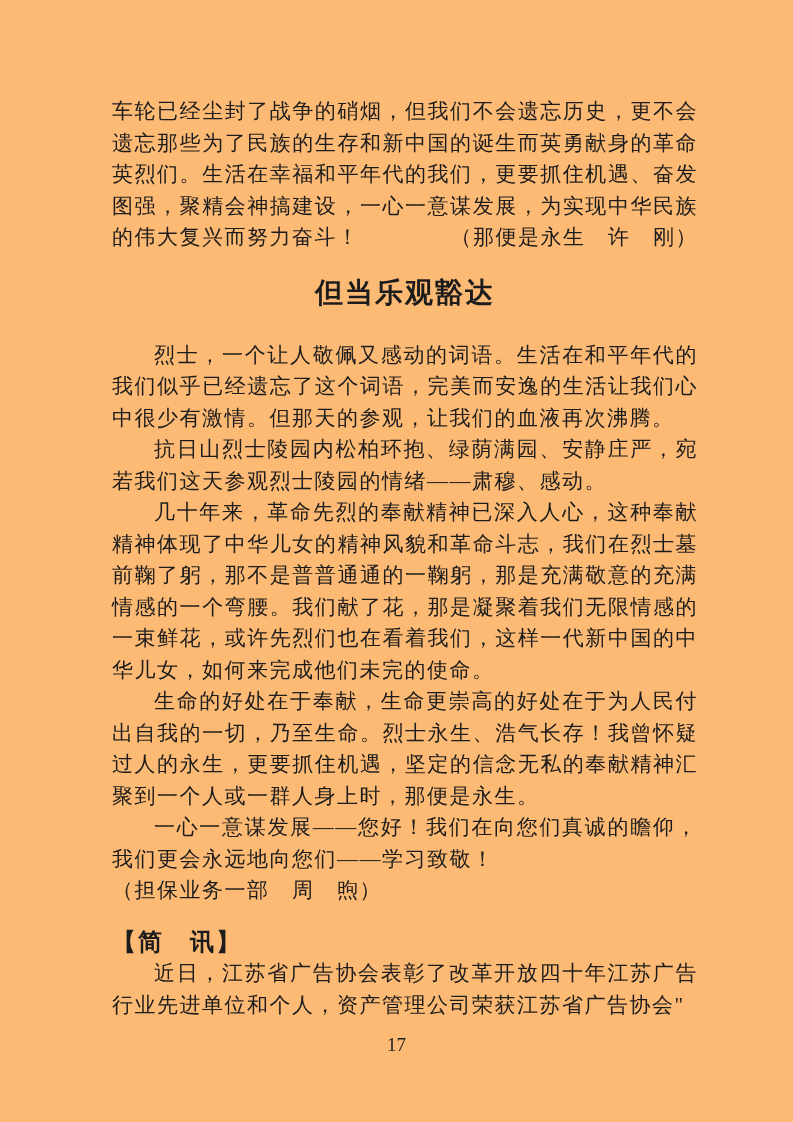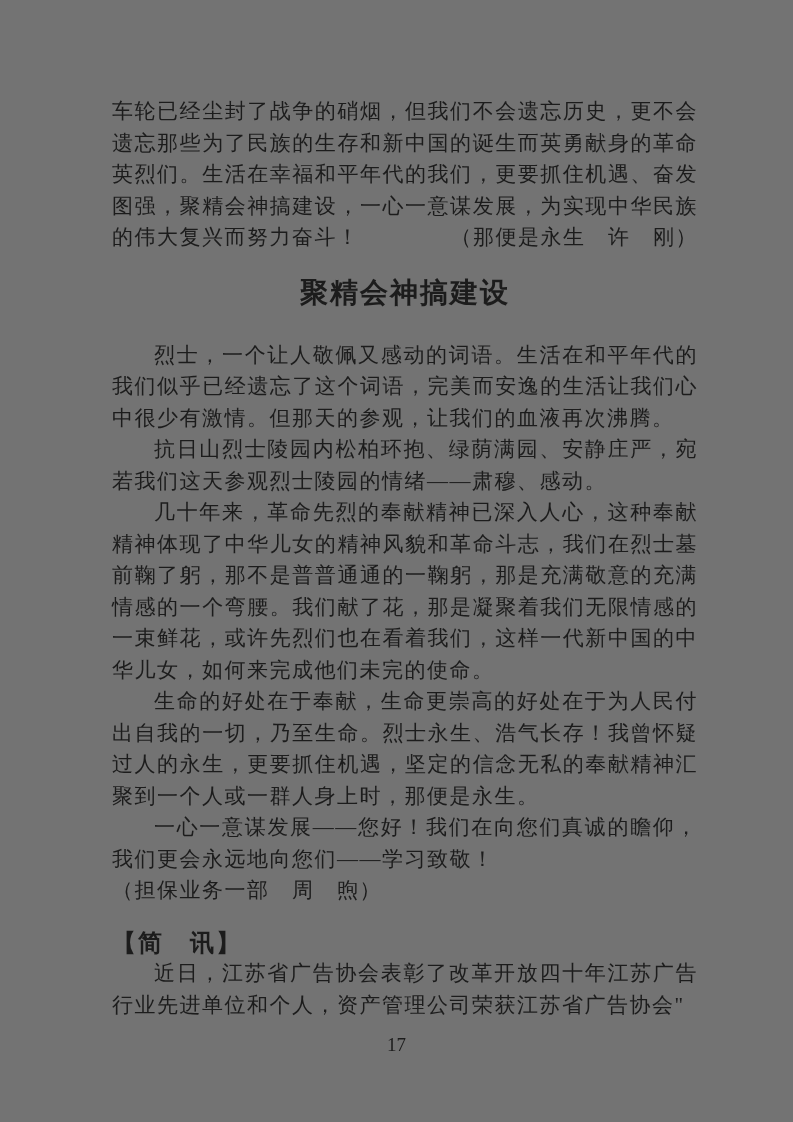--- a/index.html
+++ b/index.html
@@ -5,21 +5,21 @@
   html, body {
     margin: 0;
     padding: 0;
     background: #e8e8e8;
   }
   .page {
     position: relative;
     width: 793px;
     height: 1122px;
     margin: 0 auto;
-    background: #737373;
+    background: #fdba74;
     overflow: hidden;
     color: #1c1c1c;
   }
   .content {
     position: absolute;
     left: 112px;
     top: 96px;
     width: 586px;
   }
   .body-text {
@@ -42,21 +42,21 @@
     margin: 24px 0 32px 0;
     font-family: "Liberation Sans", "DejaVu Sans", sans-serif;
     font-size: 28px;
     line-height: 30px;
     font-weight: 600;
     letter-spacing: 2px;
     text-align: center;
   }
   .briefs-heading {
     margin: 20px 0 0 0;
-    font-family: Liberation Sans, sans-serif;
+    font-family: Liberation Serif, serif;
     font-size: 24px;
     line-height: 31.5px;
     font-weight: bold;
     letter-spacing: 2px;
     text-align: left;
   }
   .page-number {
     position: absolute;
     top: 1034px;
     left: 0;
@@ -68,21 +68,21 @@
   }
 </style>
 </head>
 <body>
 
 <div class="page">
   <div class="content">
 
     <p class="body-text"><span>车轮已经尘封了战争的硝烟，但我们不会遗忘历史，更不会遗忘那些为了民族的生存和新中国的诞生而英勇献身的革命英烈们。生活在幸福和平年代的我们，更要抓住机遇、奋发图强，聚精会神搞建设，一心一意谋发展，为实现中华民族的伟大复兴而努力奋斗！</span><span class="sig-inline">（那便是永生　许　刚）</span></p>
 
-    <h1 class="article-title">聚精会神搞建设</h1>
+    <h1 class="article-title">但当乐观豁达</h1>
 
     <p class="body-text para-indent">烈士，一个让人敬佩又感动的词语。生活在和平年代的我们似乎已经遗忘了这个词语，完美而安逸的生活让我们心中很少有激情。但那天的参观，让我们的血液再次沸腾。</p>
     <p class="body-text para-indent">抗日山烈士陵园内松柏环抱、绿荫满园、安静庄严，宛若我们这天参观烈士陵园的情绪——肃穆、感动。</p>
     <p class="body-text para-indent">几十年来，革命先烈的奉献精神已深入人心，这种奉献精神体现了中华儿女的精神风貌和革命斗志，我们在烈士墓前鞠了躬，那不是普普通通的一鞠躬，那是充满敬意的充满情感的一个弯腰。我们献了花，那是凝聚着我们无限情感的一束鲜花，或许先烈们也在看着我们，这样一代新中国的中华儿女，如何来完成他们未完的使命。</p>
     <p class="body-text para-indent">生命的好处在于奉献，生命更崇高的好处在于为人民付出自我的一切，乃至生命。烈士永生、浩气长存！我曾怀疑过人的永生，更要抓住机遇，坚定的信念无私的奉献精神汇聚到一个人或一群人身上时，那便是永生。</p>
     <p class="body-text para-indent">一心一意谋发展——您好！我们在向您们真诚的瞻仰，我们更会永远地向您们——学习致敬！</p>
 
     <p class="body-text align-right">（担保业务一部　周　煦）</p>
 
     <h2 class="briefs-heading">【简　讯】</h2>

